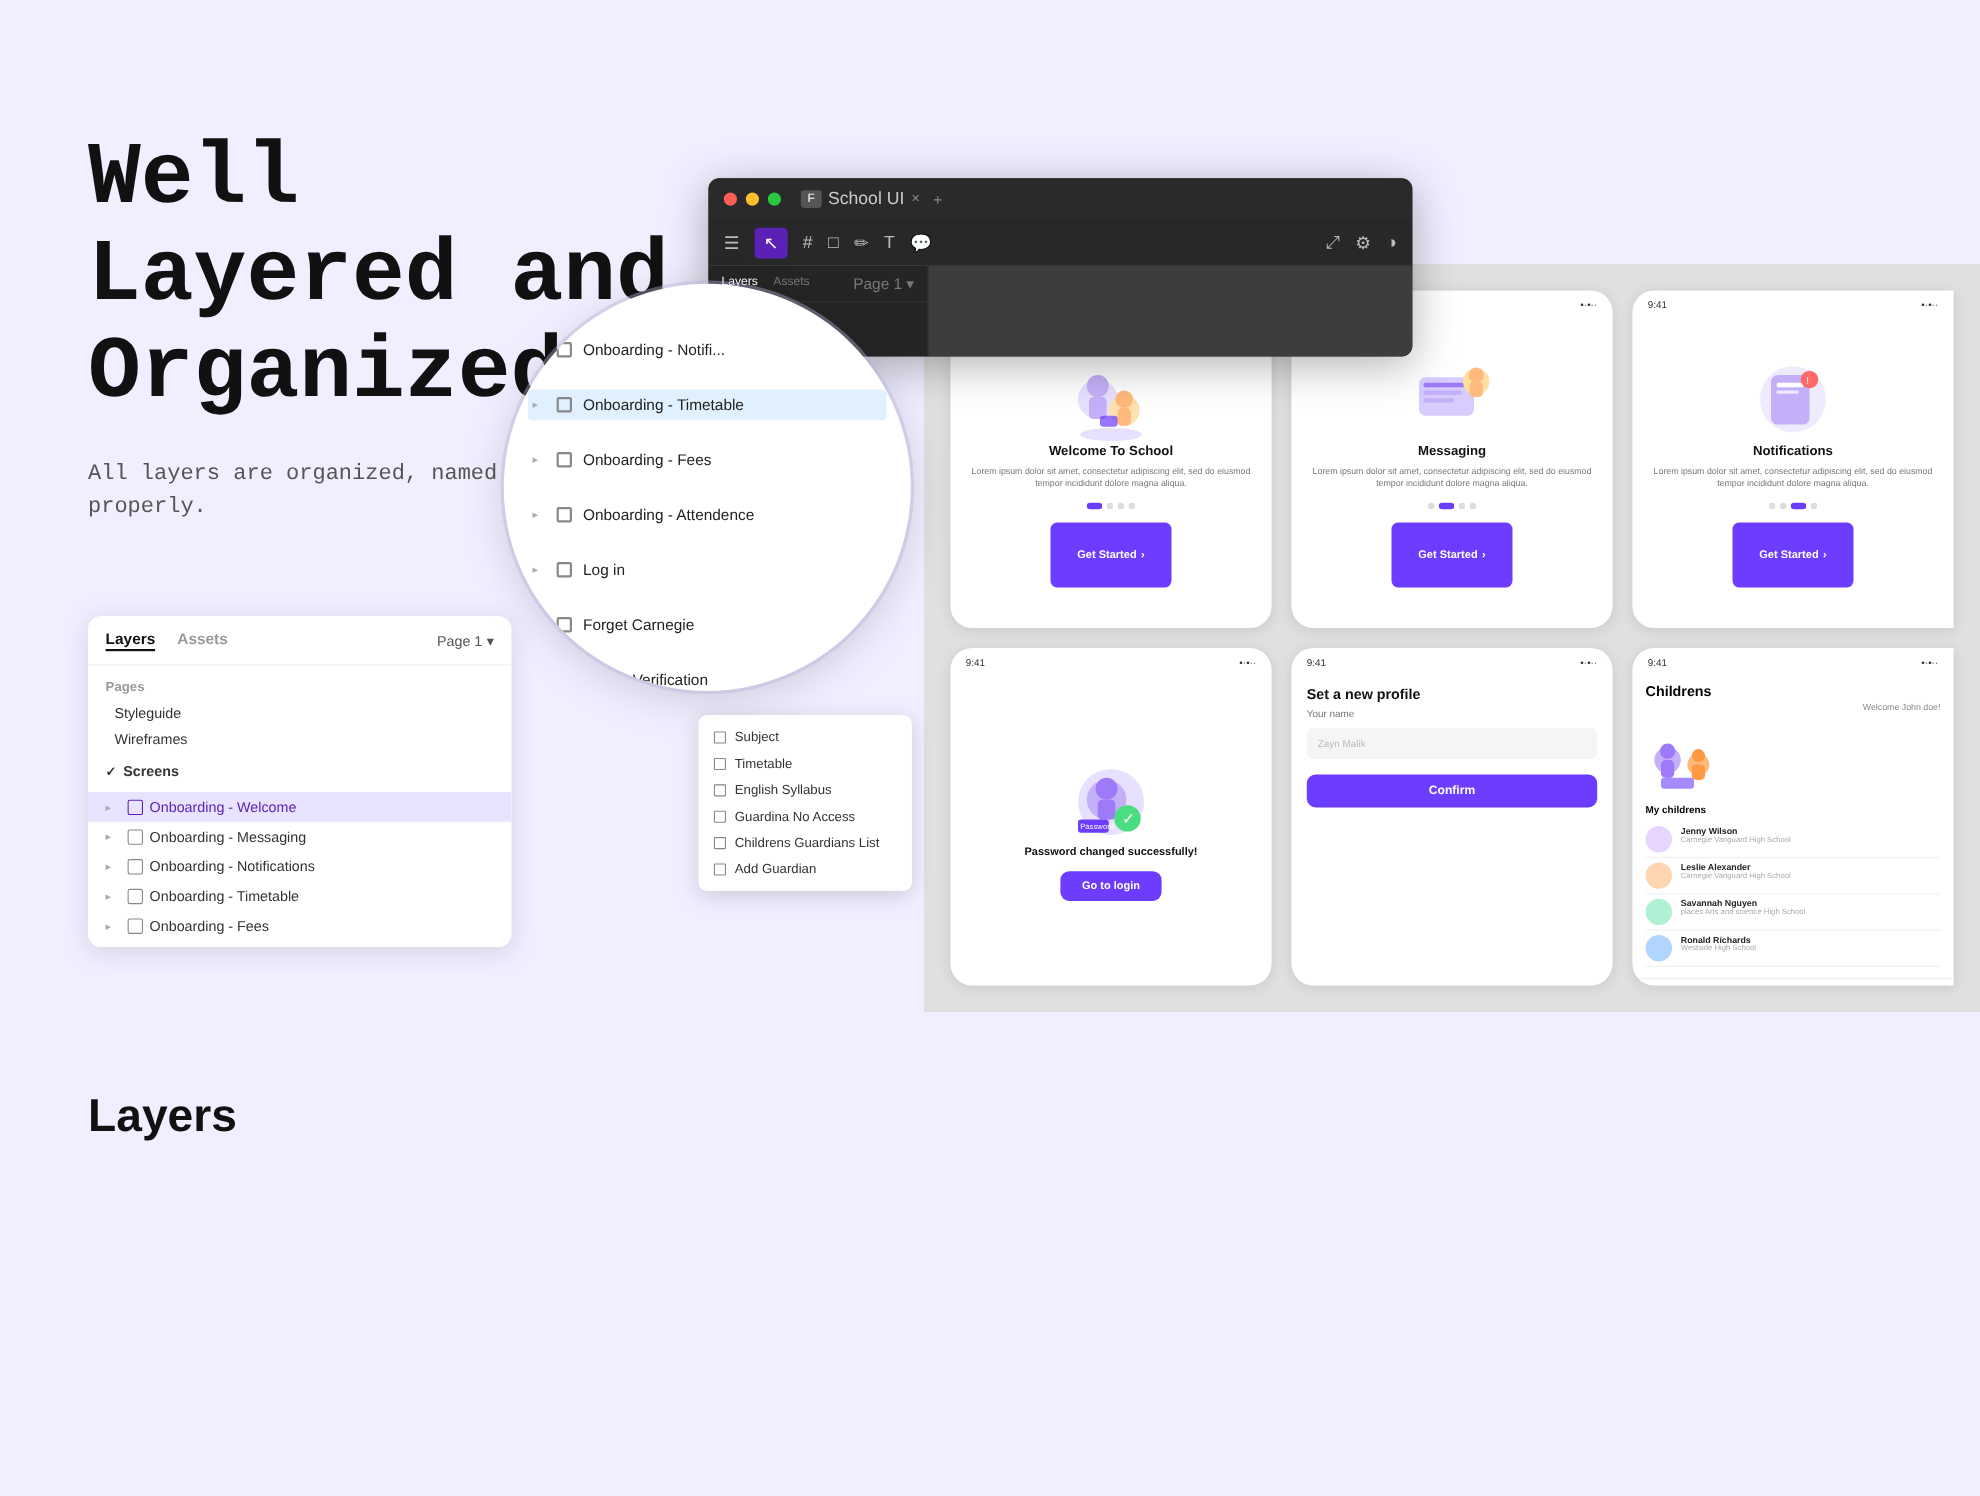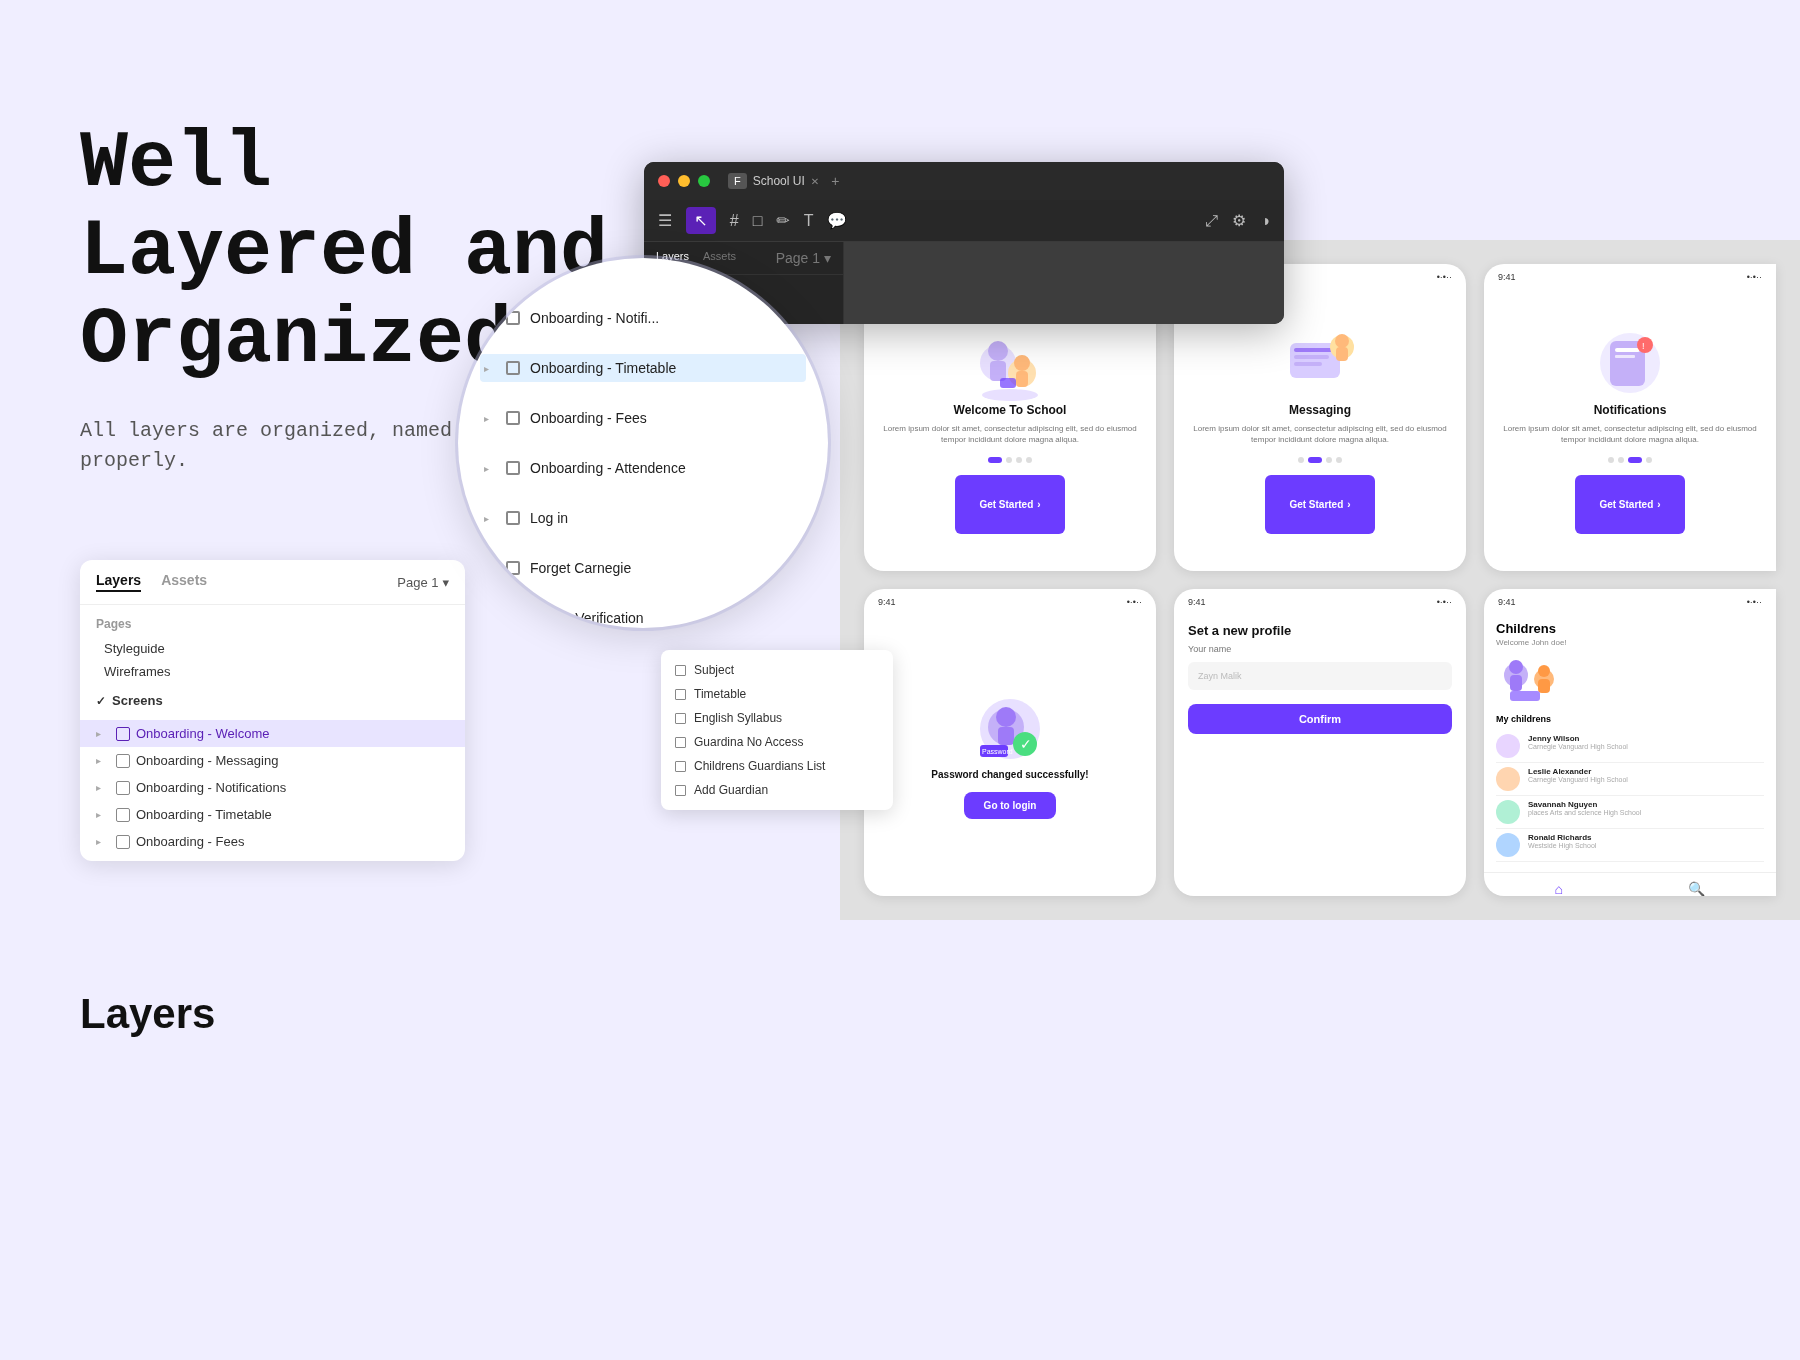--- a/index.html
+++ b/index.html
@@ -154,23 +154,23 @@
       font-size: 15px;
       color: #222;
       gap: 10px;
       border-radius: 4px;
       margin-top: 22px;
     }
 
     
     .sub-layers-panel {
       position: absolute;
-      left: 661px;
+      left: 635px;
       top: 650px;
-      width: 232px;
+      width: 194px;
       background: #fff;
       border-radius: 8px;
       box-shadow: 0 4px 20px rgba(0,0,0,0.15);
       padding: 8px 0;
       z-index: 10;
     }
     .sub-layer-item {
       display: flex;
       align-items: center;
       padding: 5px 14px;
@@ -254,21 +254,22 @@
       padding: 10px 12px;
     }
     .phone-children-title {
       font-size: 13px;
       font-weight: 700;
       margin-bottom: 2px;
     }
     .phone-welcome-text {
       font-size: 8px;
       color: #888;
-      margin-bottom: 8px;
+      margin-bottom: 24px;
+      text-align: right;
     }
     .my-children-label {
       font-size: 9px;
       font-weight: 700;
       margin-bottom: 6px;
     }
     .child-list-item {
       display: flex;
       align-items: flex-start;
       gap: 8px;
@@ -488,21 +489,21 @@
 </div>
 
 <div class="figma-window-overlay">
 
   <div class="fw-titlebar">
     <div class="traffic-light traffic-red"></div>
     <div class="traffic-light traffic-yellow"></div>
     <div class="traffic-light traffic-green"></div>
     <div style="margin-left:10px;display:flex;align-items:center;gap:6px;">
       <span style="background:#555;padding:2px 6px;border-radius:3px;font-size:11px;color:#fff;">F</span>
-      <span style="font-size:12px;color:#ccc;">School UI</span>
+      <span style="font-size:16px;color:#ccc;">School UI</span>
       <span style="font-size:10px;color:#888;">✕</span>
       <span style="font-size:14px;color:#888;margin-left:6px;">+</span>
     </div>
   </div>
 
   <div class="fw-toolbar">
     <span class="fw-toolbar-btn">☰</span>
     <span class="fw-toolbar-btn selected">↖</span>
     <span class="fw-toolbar-btn">#</span>
     <span class="fw-toolbar-btn">□</span>

